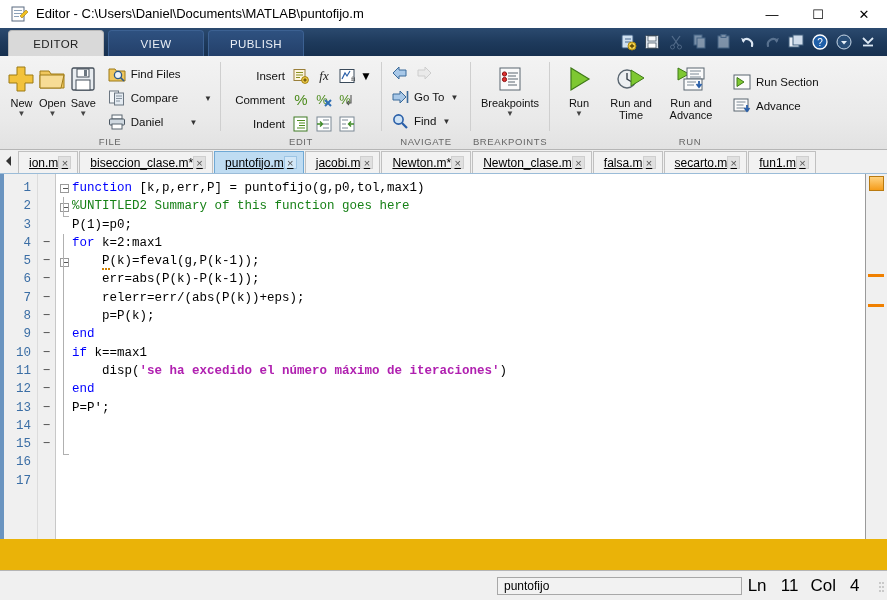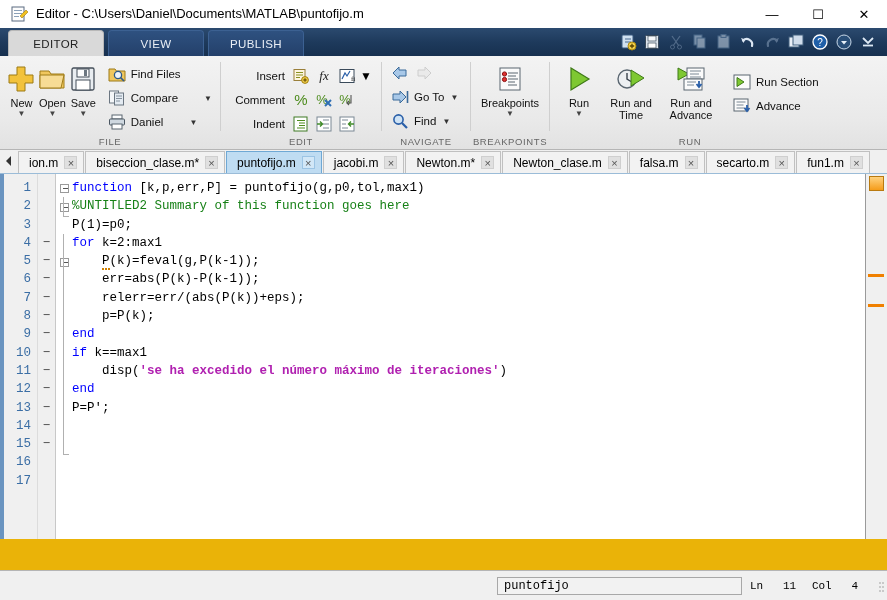--- a/index.html
+++ b/index.html
@@ -84,24 +84,24 @@
   .editrow { height:24px; display:flex; align-items:center; gap:3px; justify-content:flex-end;}
   .editrow .lb { font-size:11.5px; color:#111; width:58px; text-align:right; margin-right:3px;}
 
   
   .doctabs {
     height:24px; background:#f0f0f0; border-bottom:1px solid #9bbcd8;
     display:flex; align-items:flex-end; position:relative;
   }
   .tabscroll { width:18px; height:24px; display:flex; align-items:center; justify-content:center; }
   .dtab {
-    height:22px; display:flex; align-items:center; gap:6px;
+    height:22px; display:flex; align-items:center; 
     padding:0 6px 0 10px; margin-right:1px;
     background:#f2f2f2; border:1px solid #c0c0c0; border-bottom:none;
-    font-size:12px; color:#000; white-space:nowrap;
+    font-size:12px; color:#000; white-space:nowrap;text-decoration:underline;
   }
   .dtab.active { background:#bfdcf2; border-color:#6fa8d4; }
   .dtab .x { font-size:11px; color:#555; background:#e0e0e0; width:13px; height:13px;
              display:flex;align-items:center;justify-content:center; border:1px solid #cfcfcf;}
   .dtab.active .x { background:#d2e7f7; border-color:#9cc4e4; }
 
   
   .editor-area { position:relative; height:365px; display:flex; background:#fff; }
   .left-accent { width:4px; background:#6a94c0; }
   .gutter-num {
@@ -145,28 +145,28 @@
     position:relative;
   }
   .status-sq { position:absolute; top:2px; left:3px; width:15px; height:15px;
                background:linear-gradient(to bottom,#ffd27f,#f59c1a); border:1px solid #b97a10; }
   .warn-mark { position:absolute; left:2px; width:16px; height:3px; background:#f08000; }
 
   
   .statusbar {
     position:absolute; left:0; bottom:0; width:887px; height:30px;
     background:#f0f0f0; border-top:1px solid #b5b5b5;
-    display:flex; align-items:center;font-family:Liberation Mono, monospace;
+    display:flex; align-items:center;
   }
   .sb-spacer { flex:1; }
   .sb-fn {
     width:245px; height:18px; background:#f2f2f2; border:1px solid #a8a8a8;
     display:flex; align-items:center; padding-left:6px; font-size:12px;
   }
-  .sb-cell { width:62px; text-align:center; font-size:11px; }
+  .sb-cell { width:62px; text-align:center; font-size:17px; }
   .sb-grip { width:14px; height:14px; margin-left:4px; margin-right:3px; opacity:.5;}
 </style>
 </head>
 <body>
 
 <div class="app">
 
   <div class="titlebar">
     <span class="title-icon">
       <svg width="18" height="18" viewBox="0 0 18 18">

